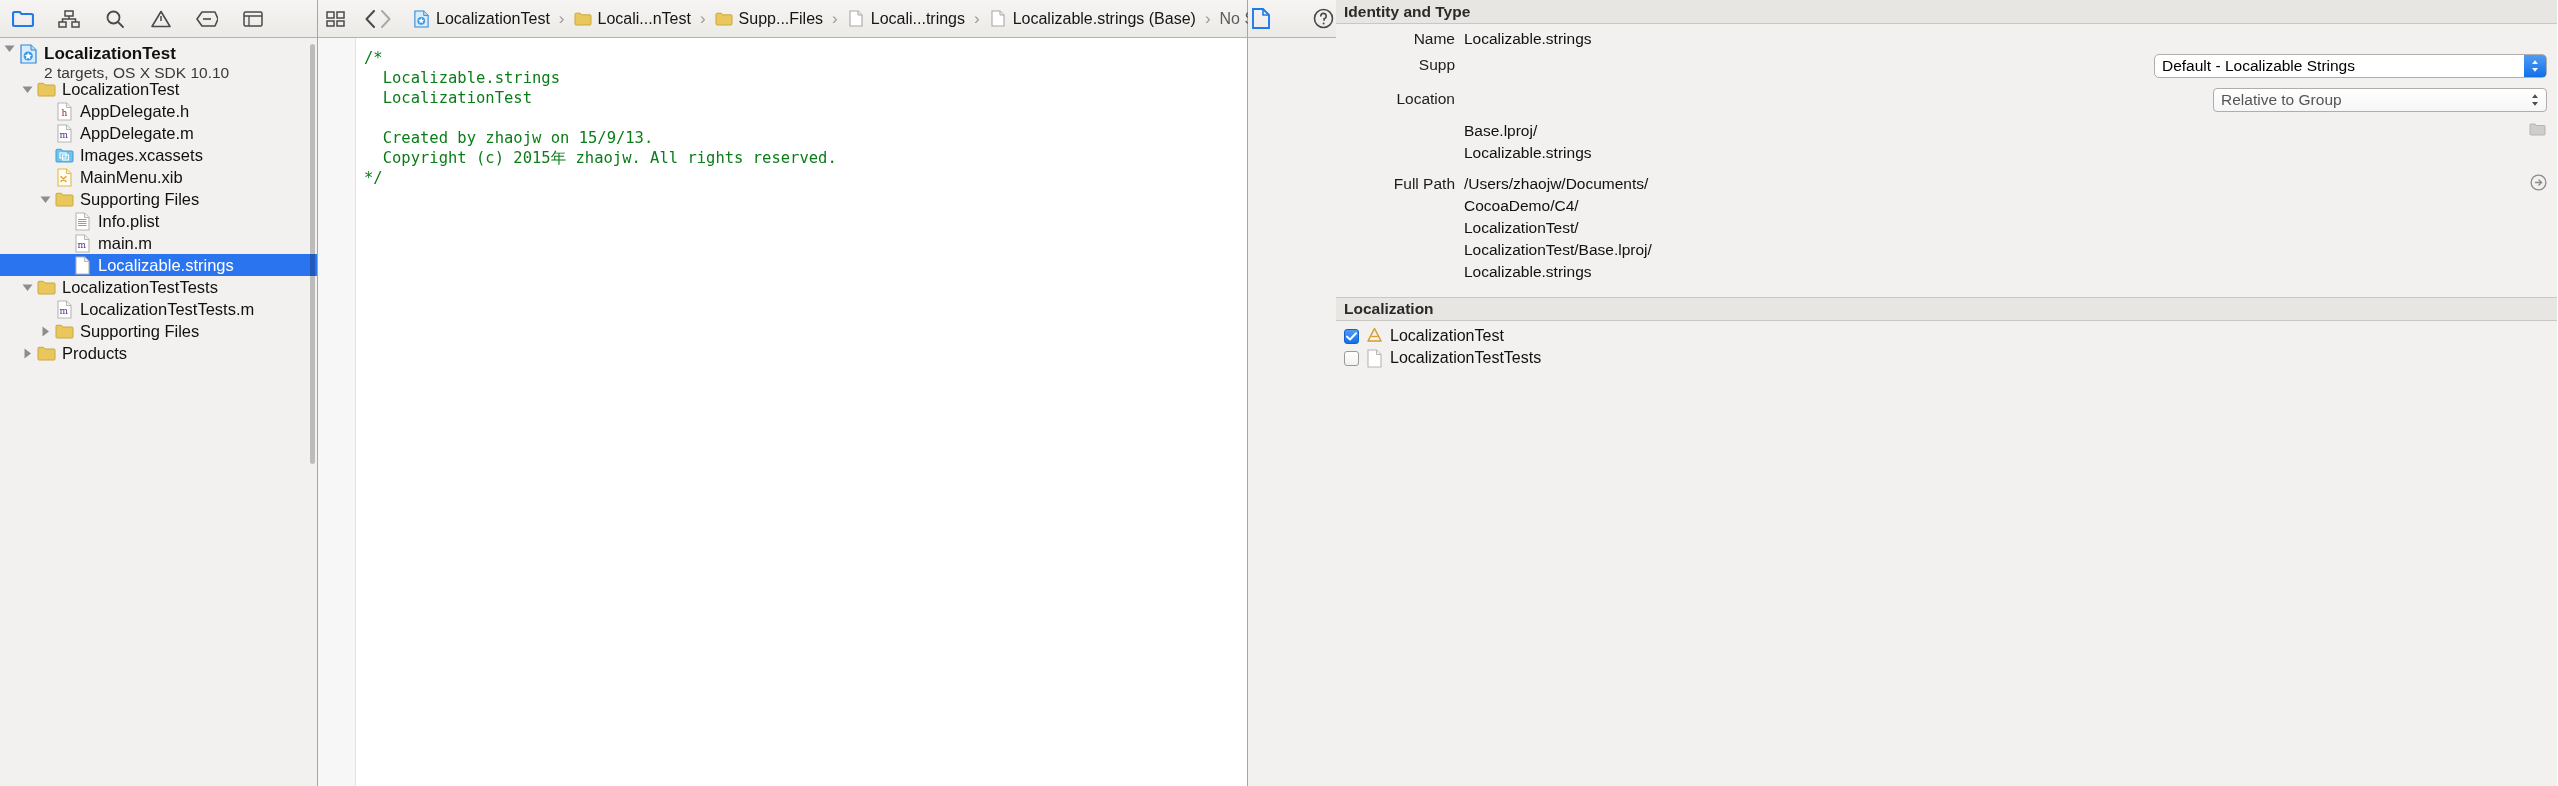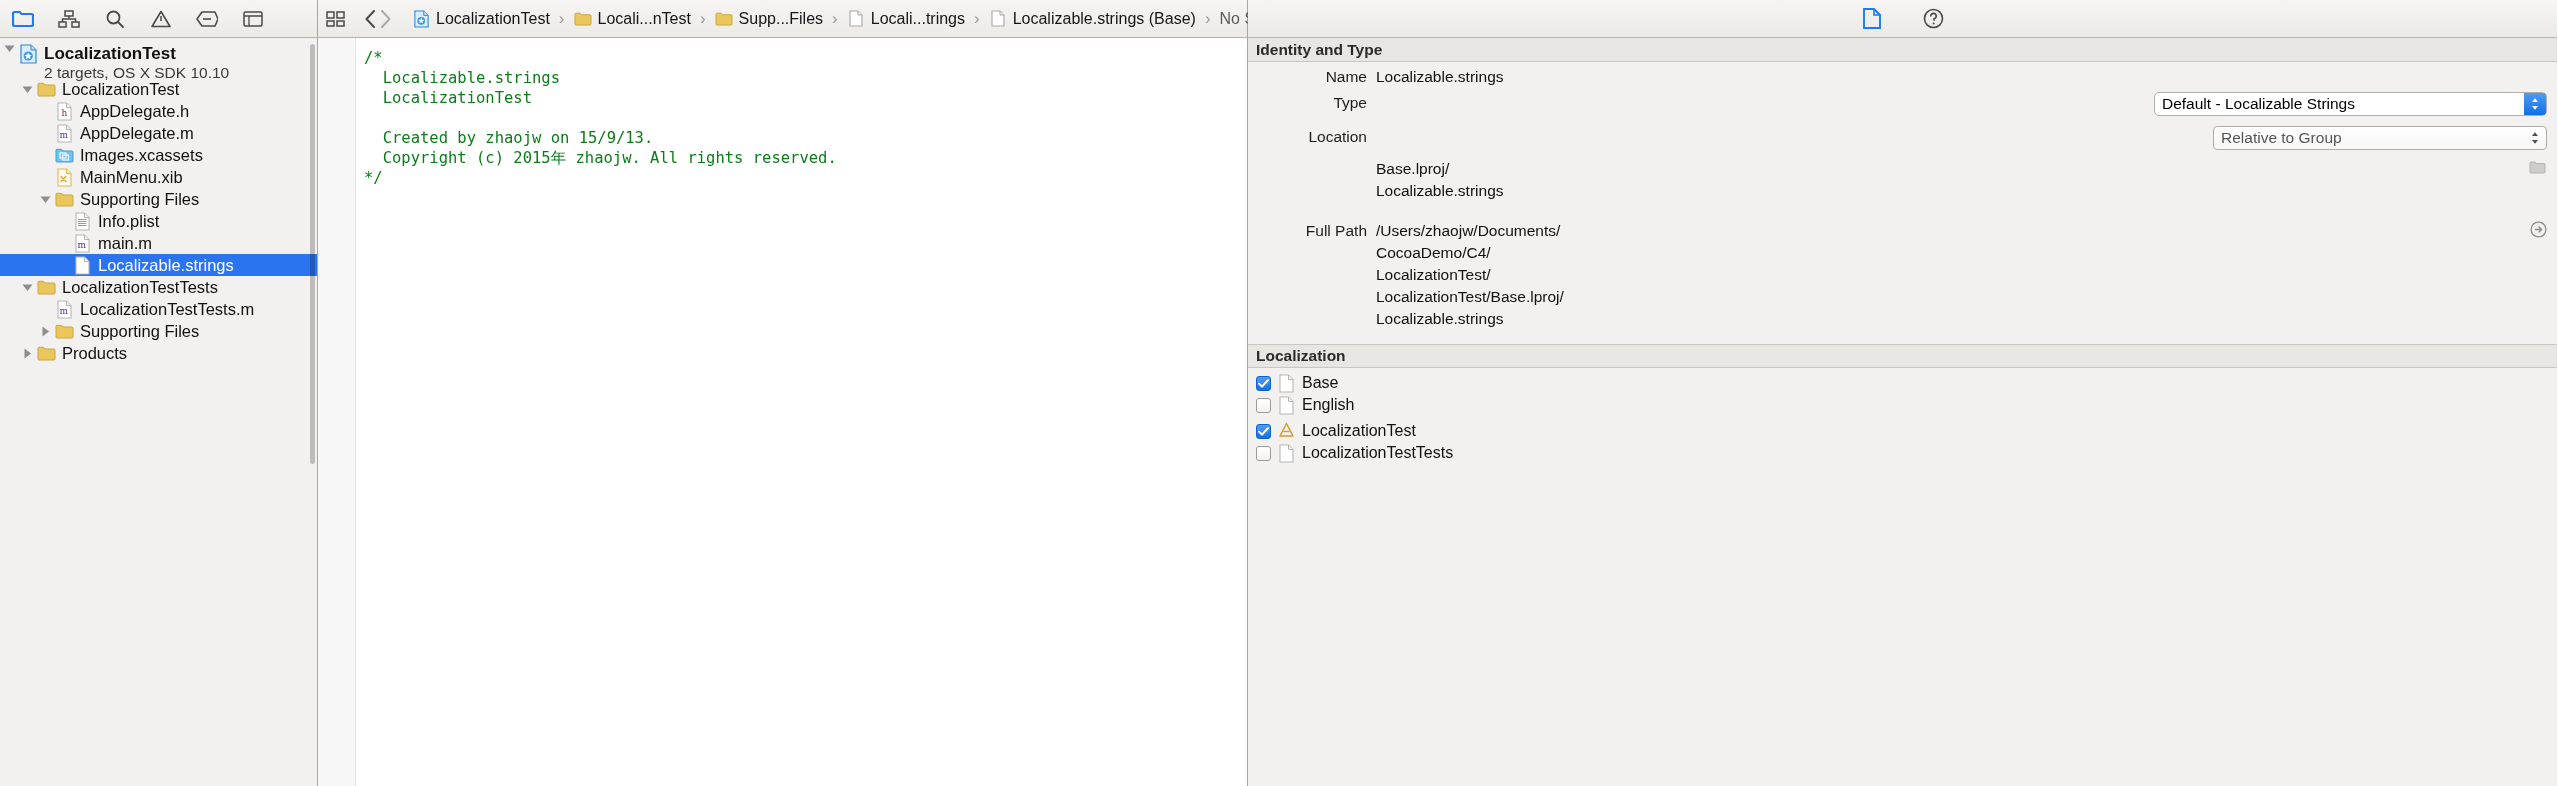--- a/index.html
+++ b/index.html
@@ -126,21 +126,21 @@
     font-size: 15.5px;
     line-height: 20px;
     white-space: pre;
     color: #0a7d18;
   }
 
   
   .inspector {
     width: 1309px; height: 786px;
     background: #f2f1ef;
-    display: flex; flex-direction: column;
+    display: flex; flex-direction: row;
   }
   .insp-toolbar {
     height: 38px; min-height: 38px;
     background: linear-gradient(to bottom, #f6f5f3 0%, #eceae7 100%);
     border-bottom: 1px solid #b4b2af;
     display: flex; align-items: center; justify-content: center;
     gap: 36px;
   }
   .insp-tb-icon {
     width: 26px; height: 24px;
@@ -602,21 +602,21 @@
     <div class="insp-body">
 
       <div class="sect-header first">Identity and Type</div>
 
       <div class="irow">
         <div class="ilabel">Name</div>
         <div class="ivalue">Localizable.strings</div>
       </div>
 
       <div class="irow">
-        <div class="ilabel">Type</div>
+        <div class="ilabel">Supp</div>
         <div class="popup type-popup">
           <span>Default - Localizable Strings</span>
           <span class="stepper-blue">
             <svg width="10" height="16" viewBox="0 0 10 16">
                 <path d="M5 2.2L8 6H2z" fill="#fff"></path>
                 <path d="M5 13.8L2 10h6z" fill="#fff"></path>
               </svg>
           </span>
         </div>
       </div>
@@ -638,62 +638,36 @@
         <div class="ilabel"></div>
         <div class="ivalue ivalue-multiline" style="white-space:pre-line;">Base.lproj/
 Localizable.strings</div>
         <div class="folder-btn">
           <svg width="17" height="14" viewBox="0 0 17 14">
               <path d="M1 3a1 1 0 0 1 1-1h4l1.3 1.5H15a1 1 0 0 1 1 1V12a1 1 0 0 1-1 1H2a1 1 0 0 1-1-1z" fill="#cfcdca" stroke="#b5b3b0" stroke-width="1"></path>
             </svg>
         </div>
       </div>
 
-      <div class="irow fullpath-wrap" style="margin-top:14px;">
+      <div class="irow fullpath-wrap" style="margin-top:5px;">
         <div class="ilabel">Full Path</div>
         <div class="ivalue ivalue-multiline" style="white-space:pre-line;">/Users/zhaojw/Documents/
 CocoaDemo/C4/
 LocalizationTest/
 LocalizationTest/Base.lproj/
 Localizable.strings</div>
         <div class="arrow-btn">
           <svg width="17" height="17" viewBox="0 0 17 17">
               <circle cx="8.5" cy="8.5" r="7.4" fill="none" stroke="currentColor" stroke-width="1.3"></circle>
               <path d="M5.5 8.5h6M9 6l2.6 2.5L9 11" fill="none" stroke="currentColor" stroke-width="1.3" stroke-linecap="round" stroke-linejoin="round"></path>
             </svg>
         </div>
       </div>
 
       <div class="sect-header" style="margin-top:14px;">Localization</div>
-      <div id="localization-items" style="padding-top:4px;">
-          <div class="check-row">
-            <span class="cbox on">
-              <svg width="11" height="9" viewBox="0 0 11 9">
-                <path d="M1 4.6L4 7.5 10 1.2" fill="none" stroke="#fff" stroke-width="2" stroke-linecap="round" stroke-linejoin="round"></path>
-              </svg>
-            </span>
-            <span class="mini-icon">
-              <svg width="15" height="19" viewBox="0 0 15 19">
-                <path d="M1 1h8.5L14 5.5V18H1z" fill="#fff" stroke="#b6b6b6" stroke-width="1.1"></path>
-                <path d="M9.5 1v4.5H14" fill="#f0f0f0" stroke="#b6b6b6" stroke-width="1"></path>
-              </svg>
-            </span>
-            <span>Base</span>
-          </div>
-          <div class="check-row">
-            <span class="cbox"></span>
-            <span class="mini-icon">
-              <svg width="15" height="19" viewBox="0 0 15 19">
-                <path d="M1 1h8.5L14 5.5V18H1z" fill="#fff" stroke="#b6b6b6" stroke-width="1.1"></path>
-                <path d="M9.5 1v4.5H14" fill="#f0f0f0" stroke="#b6b6b6" stroke-width="1"></path>
-              </svg>
-            </span>
-            <span>English</span>
-          </div>
-        </div>
 
       <div id="target-items" style="padding-top:4px;">
           <div class="check-row">
             <span class="cbox on">
               <svg width="11" height="9" viewBox="0 0 11 9">
                 <path d="M1 4.6L4 7.5 10 1.2" fill="none" stroke="#fff" stroke-width="2" stroke-linecap="round" stroke-linejoin="round"></path>
               </svg>
             </span>
             <span class="mini-icon">
               <svg width="17" height="18" viewBox="0 0 17 18">

